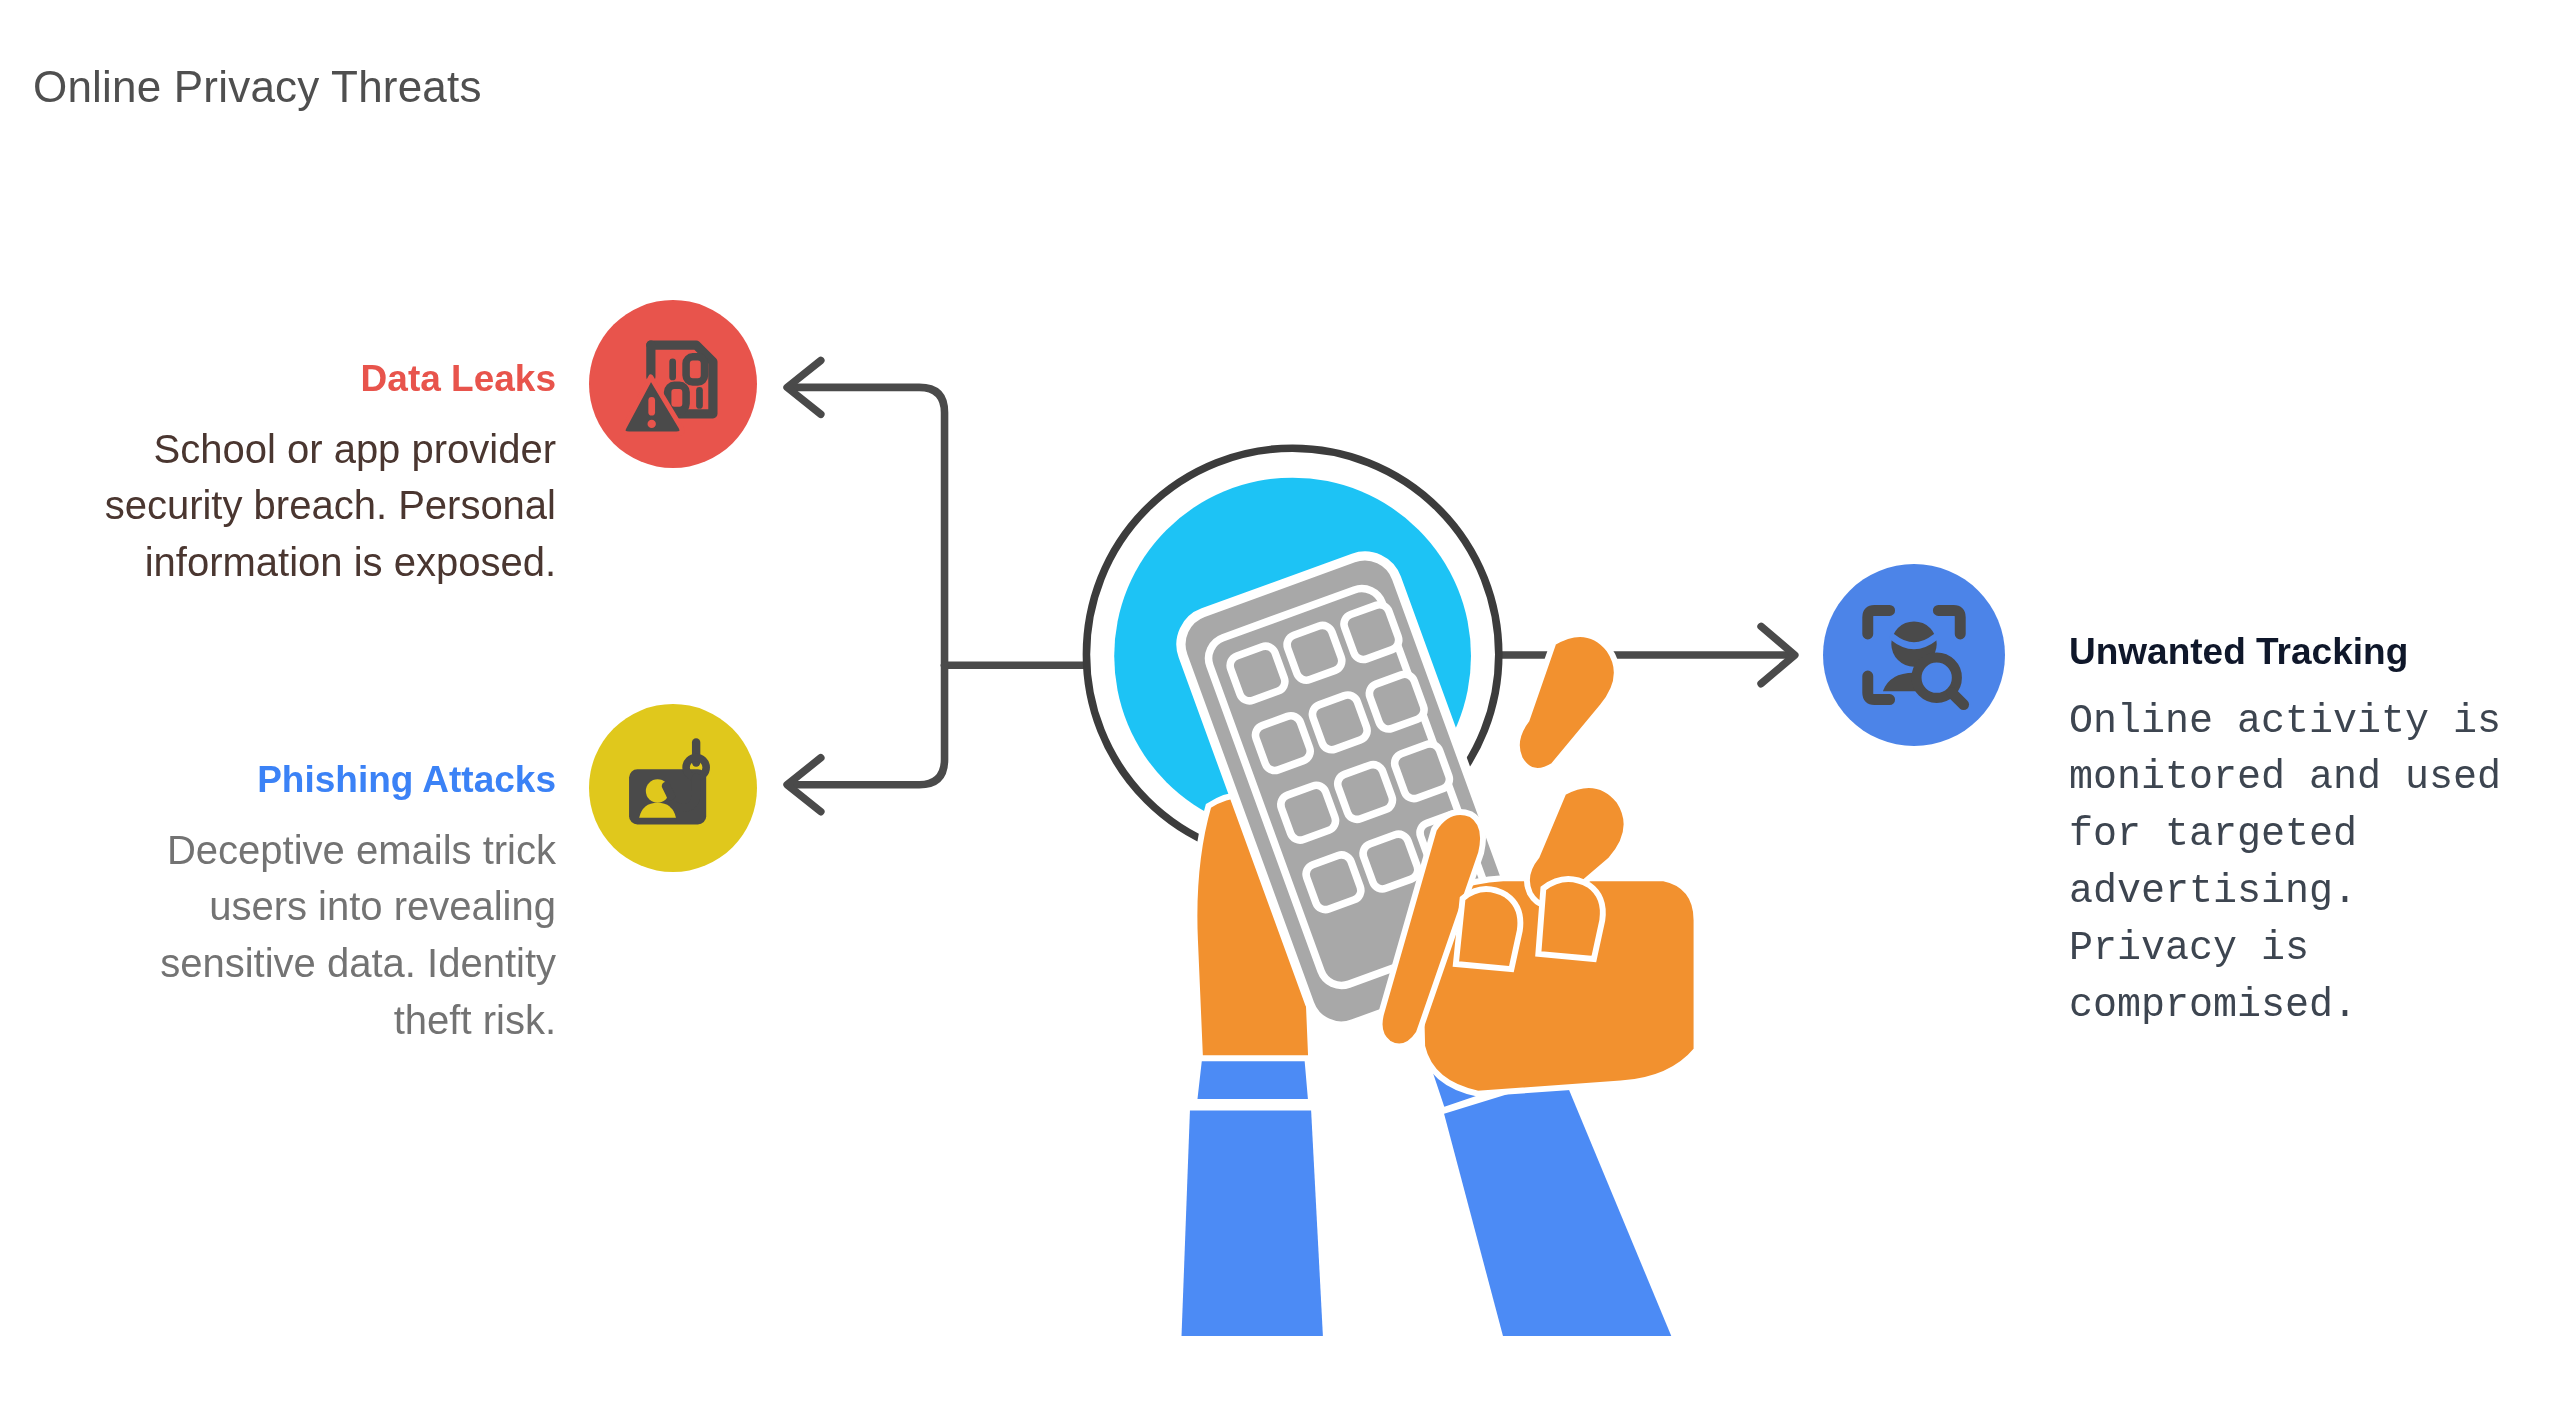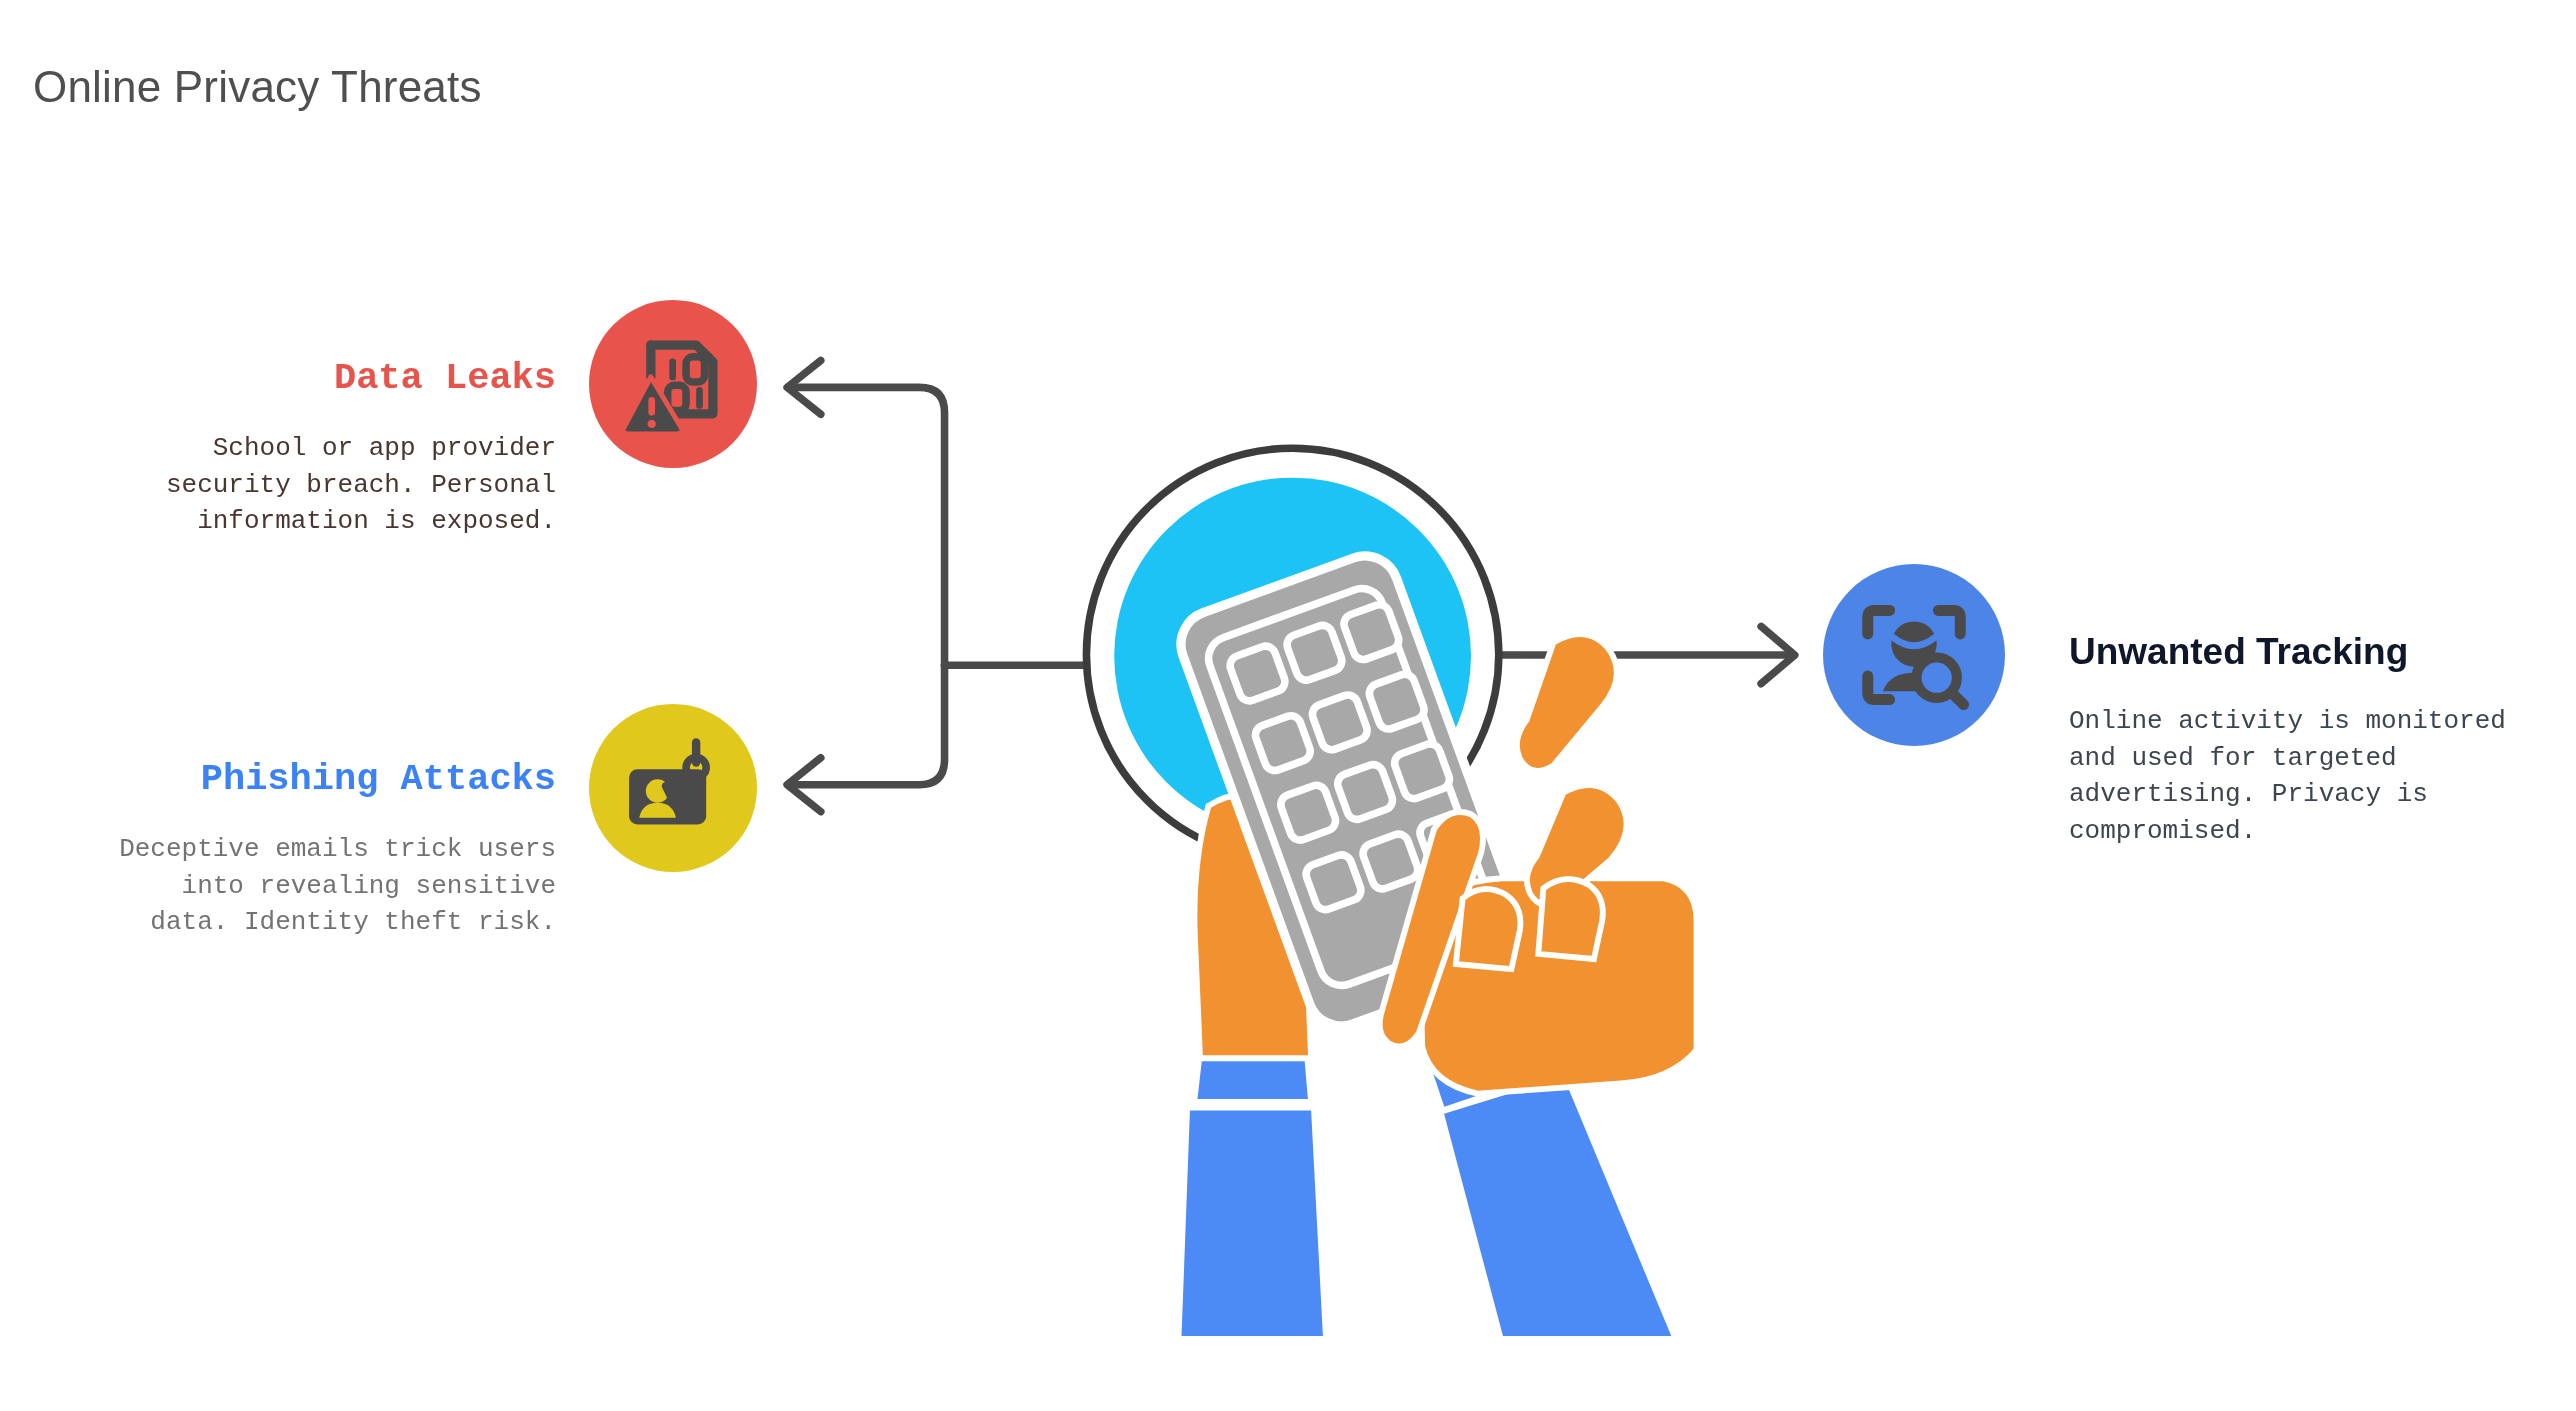--- a/index.html
+++ b/index.html
@@ -41,27 +41,27 @@
   
   .block { position: absolute; }
 
   .block-heading {
     font-size: 37px;
     font-weight: bold;
     line-height: 1.18;
     margin: 0 0 0 0;
   }
   .block-body {
-    font-size: 26px;
+    font-size: 40px;
     font-weight: 400;
     line-height: 1.42;
-    margin-top: 29px;
-  }
-
-  .left-block { width: 455px; text-align: right; font-family: Liberation Mono, monospace; }
+    margin-top: 20px;
+  }
+
+  .left-block { width: 455px; text-align: right; }
   .right-block { width: 471px; text-align: left; }
 
   
   #block-data-leaks { left: 101px; top: 357px; }
   #block-data-leaks .block-heading { color: #e8544c; }
   #block-data-leaks .block-body { color: #4a3630; }
 
   
   #block-phishing { left: 101px; top: 758px; }
   #block-phishing .block-heading { color: #3b82f6; }

